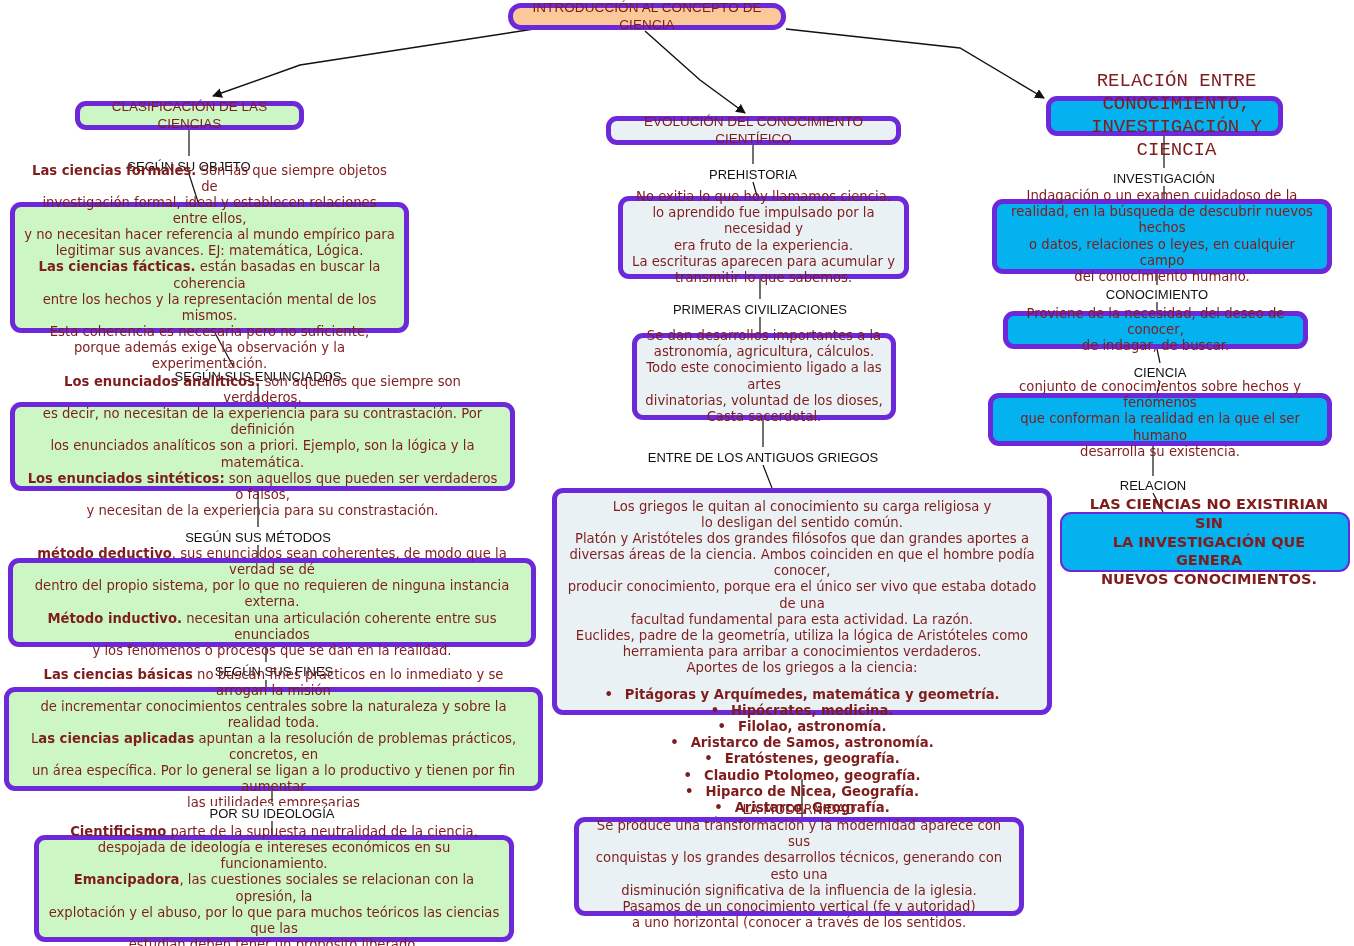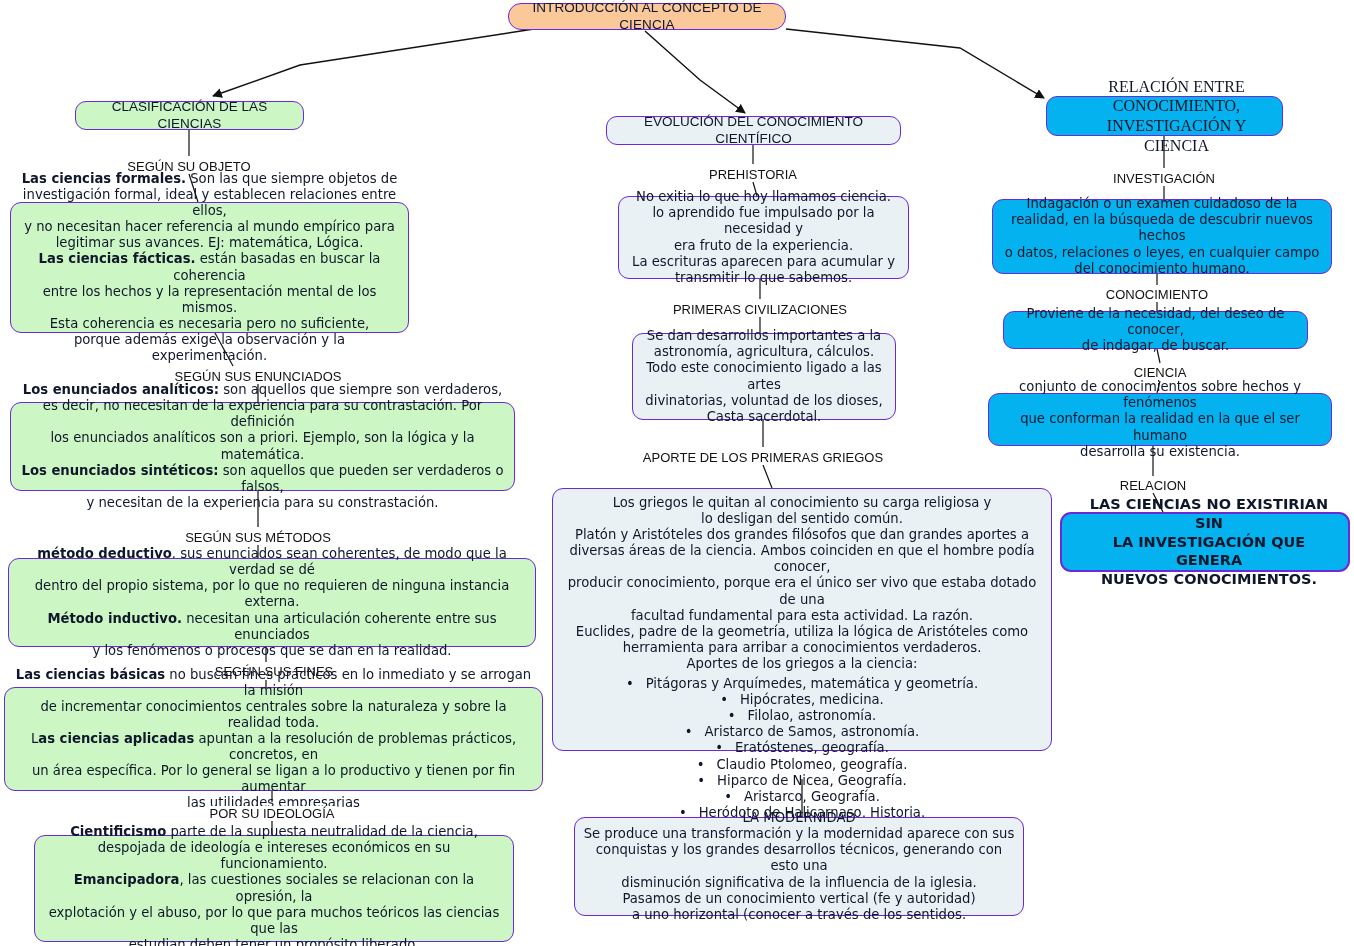--- a/index.html
+++ b/index.html
@@ -16,24 +16,24 @@
   }
   svg.links{
     position:absolute;
     left:0; top:0;
     width:1354px; height:946px;
     pointer-events:none;
   }
   .node{
     position:absolute;
     box-sizing:border-box;
-    border:1px solid #6d28d9;
+    border:5px solid #6d28d9;
     border-radius:11px;
     text-align:center;
-    color:#0f172a;
+    color:#7f1d1d;
     line-height:1.22;
     padding:4px 8px;
     display:flex;
     flex-direction:column;
     justify-content:center;
   }
   .node.title{
     background:#fbc89a;
     border-radius:13px;
     font-family:"Liberation Sans", sans-serif;
@@ -56,22 +56,22 @@
     background:#eaf1f4;
     font-family:"Liberation Sans", sans-serif;
     font-size:13.5px;
   }
   .node.cyan{
     background:#04b2ef;
     font-size:13.2px;
   }
   .node.cyanhead{
     background:#04b2ef;
-    font-family:Liberation Serif, serif;
-    font-size:16px;
+    font-family:Liberation Mono, monospace;
+    font-size:19px;
     padding-left:32px;
   }
   .node.strongcyan{
     background:#04b2ef;
     font-weight:bold;
     font-size:14.5px;
     border-width:2px;
     line-height:1.3;
     padding-left:16px;
   }
@@ -84,22 +84,23 @@
     font-family:"Liberation Sans", sans-serif;
     font-size:13px;
     color:#111111;
     white-space:nowrap;
     transform:translateX(-50%);
     background:#ffffff;
     padding:0 3px;
   }
   .bullets{
     list-style:none;
-    margin:4px;
+    margin:11px;
     padding:0;
+    font-weight:bold;
   }
   .bullets li{
     font-size:13.2px;
     line-height:1.22;
   }
   .bullets li::before{
     content:"\2022";
     display:inline-block;
     margin-right:12px;
   }
@@ -241,23 +242,23 @@
   <div class="node grey" style="left:632px; top:333px; width:264px; height:87px;">
     <div class="body-text">
       <div>Se dan desarrollos importantes a la</div>
       <div>astronomía, agricultura, cálculos.</div>
       <div>Todo este conocimiento ligado a las artes</div>
       <div>divinatorias, voluntad de los dioses,</div>
       <div>Casta sacerdotal.</div>
     </div>
   </div>
 
-  <div class="link-label" style="left:763px; top:450px;">APORTE DE LOS PRIMERAS GRIEGOS</div>
-
-  <div class="node grey" style="left:552px; top:488px; width:500px; height:263px; justify-content:flex-start; padding-top:6px;">
+  <div class="link-label" style="left:763px; top:450px;">ENTRE DE LOS ANTIGUOS GRIEGOS</div>
+
+  <div class="node grey" style="left:552px; top:488px; width:500px; height:227px; justify-content:flex-start; padding-top:6px;">
     <div class="body-text">
       <div class="greek-line">Los griegos le quitan al conocimiento su carga religiosa y</div>
       <div class="greek-line">lo desligan del sentido común.</div>
       <div class="greek-line">Platón y Aristóteles dos grandes filósofos que dan grandes aportes a</div>
       <div class="greek-line">diversas áreas de la ciencia. Ambos coinciden en que el hombre podía conocer,</div>
       <div class="greek-line">producir conocimiento, porque era el único ser vivo que estaba dotado de una</div>
       <div class="greek-line">facultad fundamental para esta actividad. La razón.</div>
       <div class="greek-line">Euclides, padre de la geometría, utiliza la lógica de Aristóteles como</div>
       <div class="greek-line">herramienta para arribar a conocimientos verdaderos.</div>
       <div class="greek-line">Aportes de los griegos a la ciencia:</div>

